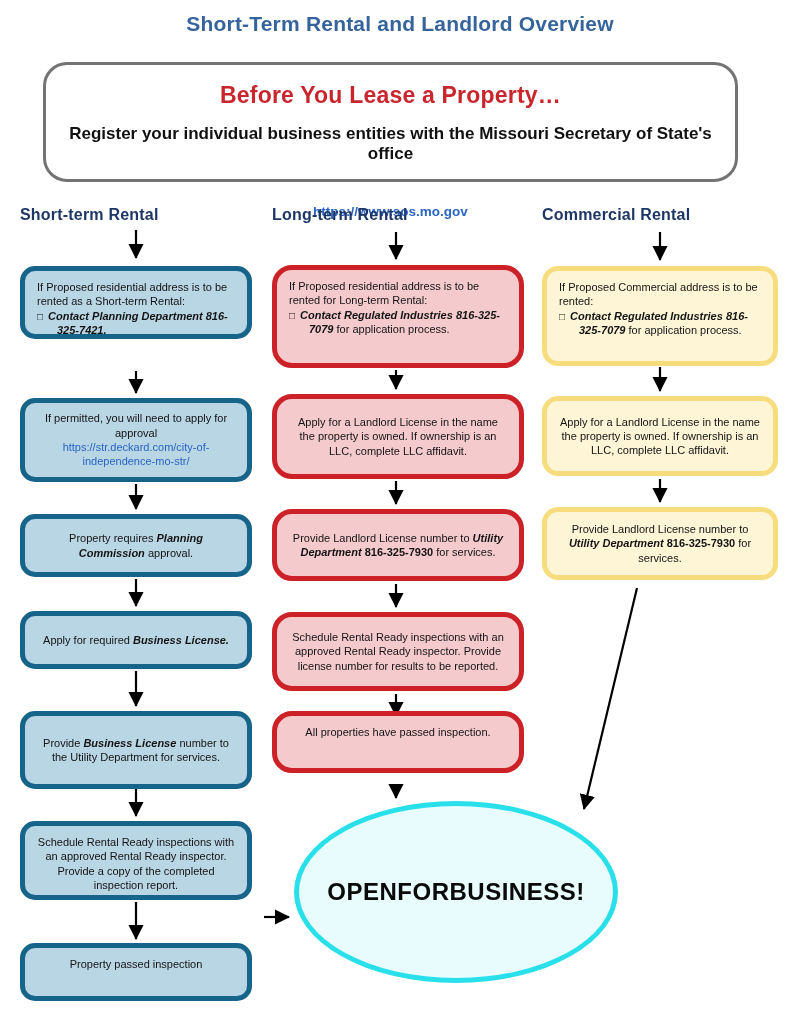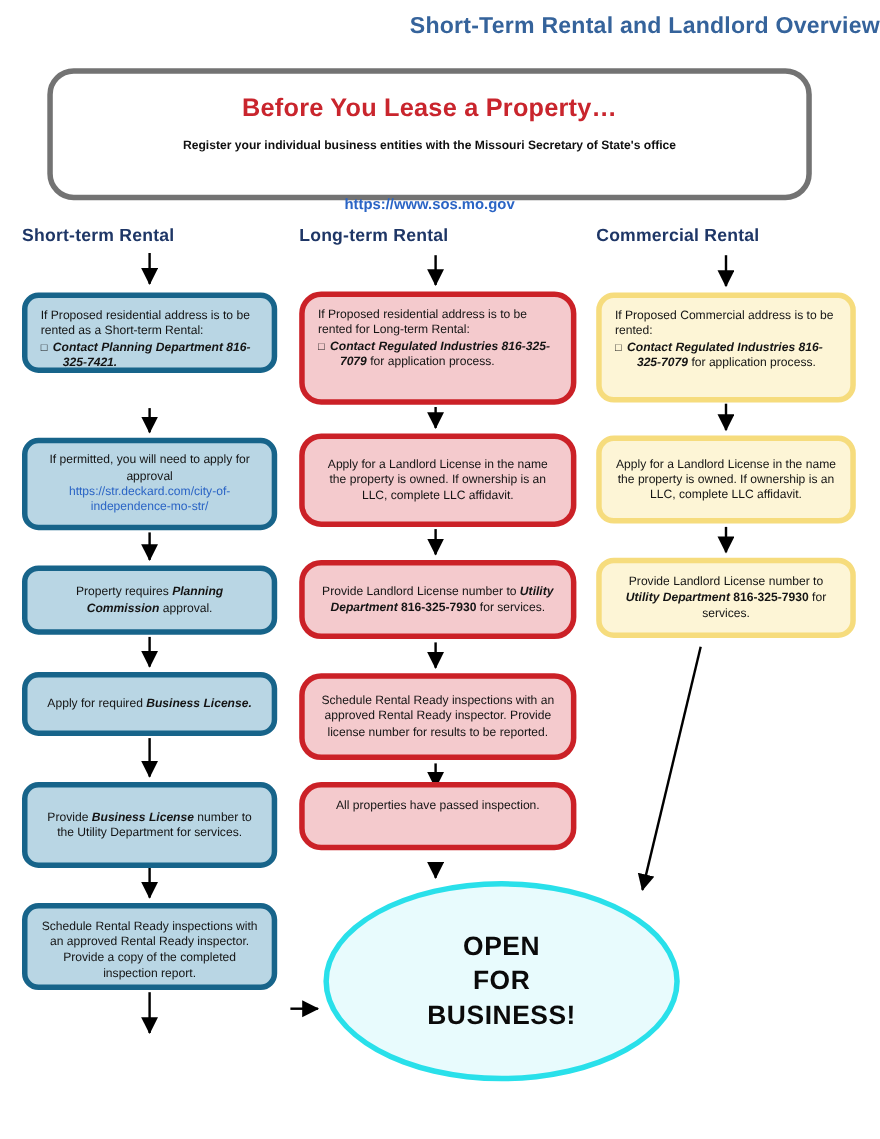--- a/index.html
+++ b/index.html
@@ -1,29 +1,29 @@
 <!DOCTYPE html>
 <html style="--title_blue: #35639b; --header_navy: #1e3666; --heading_red: #c9252d; --link_blue: #2a64c5; --blue_fill: #b9d6e4; --blue_border: #17648a; --red_fill: #f4cacd; --red_border: #cb2127; --yellow_fill: #fdf5d6; --yellow_border: #f6dc7d; --oval_fill: #e8fbfd; --oval_border: #29e0ea; --arrow_black: #000000;"><head>
 <meta charset="utf-8">
 <style>
   html,body{margin:0;padding:0;background:#ffffff;}
   body{width:800px;height:1035px;position:relative;font-family:"Liberation Sans",sans-serif;color:#1a1a1a;}
   .page{position:absolute;inset:0;width:800px;height:1035px;overflow:hidden;}
 
   .page-title{
-    position:absolute;top:12px;left:0;width:800px;text-align:right;
+    position:absolute;top:12px;left:0;width:800px;text-align:center;
     font-size:21px;font-weight:bold;color:var(--title_blue,#35639b);margin:0;letter-spacing:.2px;
   }
 
   .intro-box{
     position:absolute;left:43px;top:62px;width:695px;height:120px;box-sizing:border-box;
-    border:5px solid #737373;border-radius:24px;background:#fff;text-align:center;
+    border:3px solid #737373;border-radius:24px;background:#fff;text-align:center;
   }
   .intro-heading{margin-top:17px;font-size:23px;font-weight:bold;color:var(--heading_red,#c9252d);letter-spacing:.2px;}
-  .intro-body{margin-top:15px;font-size:11px;font-weight:bold;color:#111;}
+  .intro-body{margin-top:15px;font-size:17px;font-weight:bold;color:#111;}
   .intro-link{display:inline-block;margin-top:3px;font-size:13.5px;font-weight:bold;}
 
   .link{color:var(--link_blue,#2a64c5);cursor:pointer;margin-top:40px;}
 
   .col-header{
     position:absolute;top:206px;text-align:left;font-size:16px;font-weight:bold;
     color:var(--header_navy,#1e3666);letter-spacing:.2px;
   }
   .ch1{left:20px;width:232px;}
   .ch2{left:272px;width:252px;}
@@ -41,21 +41,21 @@
   .vc{display:flex;flex-direction:column;justify-content:center;}
 
   .bullet-line{padding-left:20px;text-indent:-20px;}
   .bullet{display:inline;margin-right:5px;font-size:10px;}
   .bi{font-weight:bold;font-style:italic;}
   .b{font-weight:bold;}
 
   .oval{
     position:absolute;left:294px;top:801px;width:324px;height:182px;box-sizing:border-box;
     background:var(--oval_fill,#e8fbfd);border:5px solid var(--oval_border,#29e0ea);border-radius:50%;
-    display:flex;flex-direction:column;justify-content:center;align-items:center;text-align:center;
+    display:flex;justify-content:center;align-items:center;text-align:center;
   }
   .oval span{display:block;font-size:24px;font-weight:bold;line-height:1.3;color:#0a0a0a;letter-spacing:.5px;}
 
   .arrow-layer{position:absolute;inset:0;pointer-events:none;}
 </style>
 </head>
 <body>
 
 <div class="page">
 
@@ -120,20 +120,23 @@
   </div>
 
   <div class="flow-box blue ta-center vc" style="left:20px;top:711px;width:232px;height:78px;">
     <div><span>Provide </span><span class="bi">Business License</span><span> number to the Utility Department for services.</span></div>
   </div>
 
   <div class="flow-box blue ta-center" style="left:20px;top:821px;width:232px;height:79px;">
     <div>Schedule Rental Ready inspections with an approved Rental Ready inspector. Provide a copy of the completed inspection report.</div>
   </div>
 
+  <div class="flow-box blue ta-center" style="left:20px;top:943px;width:232px;height:58px;">
+    <div>Property passed inspection</div>
+  </div>
 
   <div class="flow-box red ta-left" style="left:272px;top:265px;width:252px;height:103px;">
     <div>If Proposed residential address is to be rented for Long-term Rental:</div>
     <div class="bullet-line"><span class="bullet">□</span><span class="bi">Contact Regulated Industries 816-325-7079</span><span> for application process.</span></div>
   </div>
 
   <div class="flow-box red ta-center vc" style="left:272px;top:394px;width:252px;height:85px;">
     <div>Apply for a Landlord License in the name the property is owned. If ownership is an LLC, complete LLC affidavit.</div>
   </div>
 

